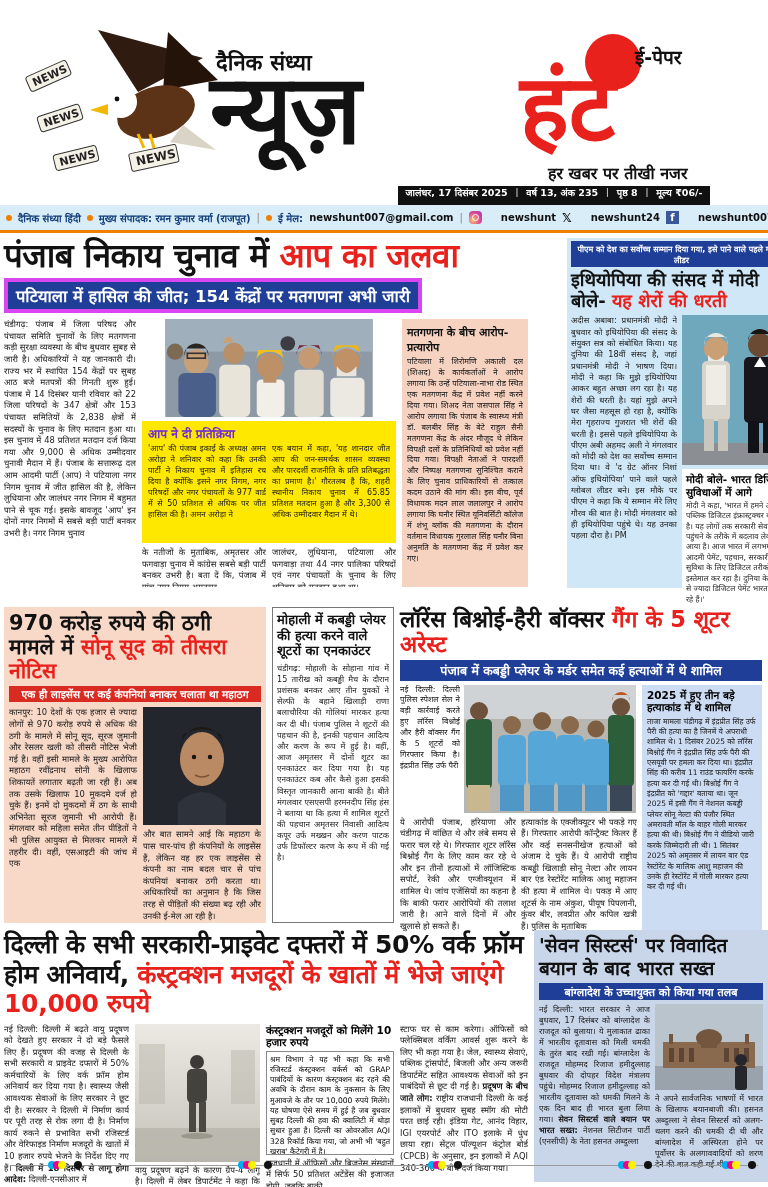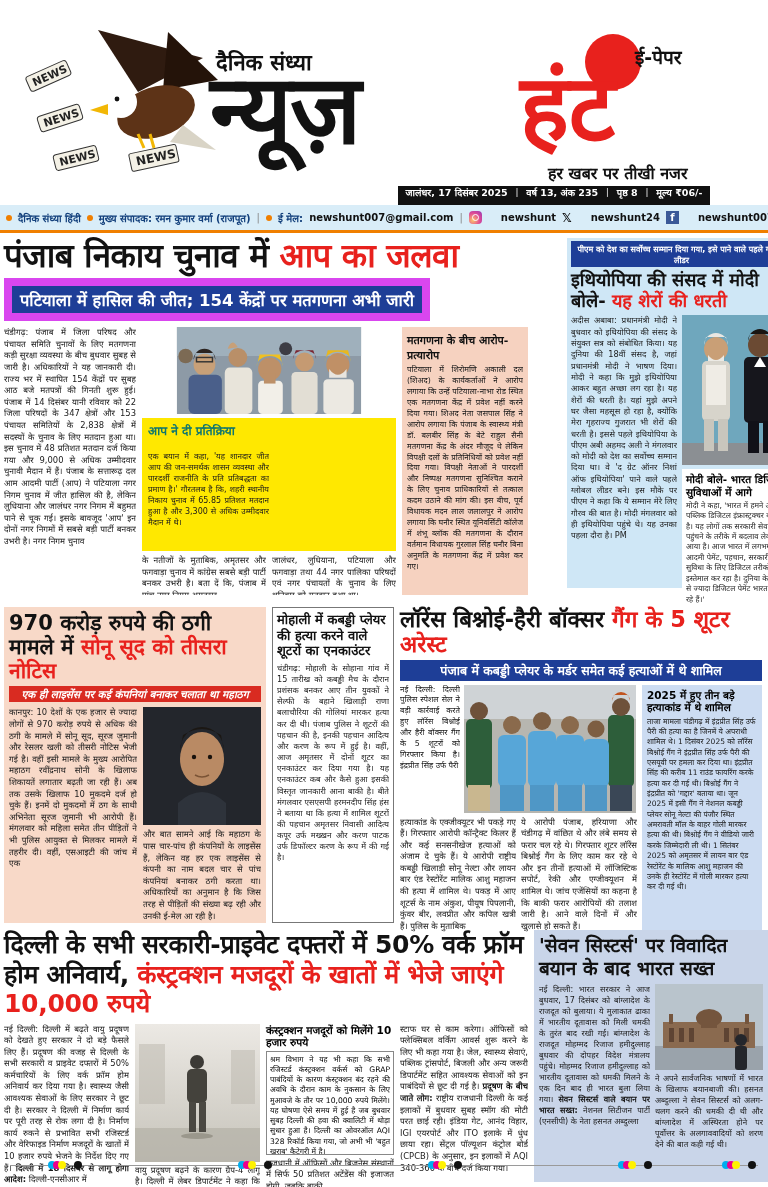--- a/index.html
+++ b/index.html
@@ -35,27 +35,27 @@
   
   .band { display:flex; gap:6px; padding:0 4px; }
   .body-text { font-size:8.4px; line-height:1.38; text-align:justify; color:#1a1a1a; overflow:hidden; }
   .red { color:#e8211d; }
   .photo { display:block; }
 
   
   .top-band { margin-top:5px; height:350px;gap:39px; }
   .lead { width:524px; }
   .lead-headline { font-size:33px; font-weight:bold; color:#121212; line-height:1.1; letter-spacing:-0.5px; }
-  .lead-subhead { margin-top:4px; background:#1e3e97; border:8px solid #d946ef; color:#fff; font-size:16.5px; font-weight:bold;
+  .lead-subhead { margin-top:4px; background:#1e3e97; border:4px solid #d946ef; color:#fff; font-size:16.5px; font-weight:bold;
                   padding:2px 8px; display:inline-block; }
   .lead-content { display:flex; gap:6px; margin-top:6px; height:268px; }
   .lead-col1 { width:132px; height:268px; }
   .lead-mid { width:254px; display:flex; flex-direction:column; gap:4px; }
   .yellow-box { background:#ffe800; padding:4px 6px; }
-  .yellow-box h3 { font-size:12px; font-weight:bold; color:#0f766e; margin-bottom:12px; }
+  .yellow-box h3 { font-size:12px; font-weight:bold; color:#6d28d9; margin-bottom:1px; }
   .yellow-cols { display:flex; gap:6px; }
   .yellow-cols .body-text { width:50%; height:96px; font-size:8px; }
   .below-cols { display:flex; gap:6px; }
   .below-cols .body-text { width:50%; height:40px; }
   .pink-box { width:126px; background:#f6d2c0; padding:5px 5px; }
   .pink-box h3 { font-size:11px; font-weight:bold; color:#111; margin-bottom:3px; }
   .pink-box .body-text { font-size:7.9px; height:238px; }
 
   
   .ethiopia { width:230px; background:#cfe7f6; padding:3px 4px; }
@@ -65,21 +65,21 @@
   .eth-col1 { width:106px; height:280px; font-size:8.2px; }
   .eth-right { width:110px; display:flex; flex-direction:column; gap:4px; }
   .digital-box { background:#fff; padding:4px 4px; }
   .digital-box h3 { font-size:10.5px; font-weight:bold; line-height:1.2; margin-bottom:2px; }
   .digital-box .body-text { font-size:7.6px; height:104px; text-align:left; }
 
   
   .mid-band { margin-top:19px; height:316px; }
   .sonu { width:262px; background:#f8d9c8; padding:4px 5px; }
   .sonu-headline { font-size:21px; font-weight:bold; line-height:1.15; color:#121212; }
-  .sonu-strip { margin-top:3px; background:#d92b21; color:#fff; font-weight:bold; font-size:10.5px; text-align:center; padding:1px 2px;font-style:italic; }
+  .sonu-strip { margin-top:3px; background:#d92b21; color:#fff; font-weight:bold; font-size:10.5px; text-align:center; padding:1px 2px; }
   .sonu-content { display:flex; gap:6px; margin-top:5px; }
   .sonu-col1 { width:128px; height:232px; }
   .sonu-right { width:118px; display:flex; flex-direction:column; gap:4px; }
   .sonu-right .body-text { height:108px; }
 
   .mohali { width:122px; border:1px solid #777; background:#fff; padding:4px 4px; }
   .mohali h2 { font-size:13px; font-weight:bold; line-height:1.2; color:#111; margin-bottom:4px; }
   .mohali .body-text { height:248px; font-size:8.1px; }
 
   .bishnoi { width:362px; }
@@ -236,20 +236,21 @@
             <circle cx="222" cy="52" r="16" fill="#c09066"></circle>
               <path d="M204 48 a18 14 0 0 1 36 0 l-4 -16 h-28 z" fill="#e8b71f"></path>
               <path d="M210 58 q12 16 24 0 v12 h-24 z" fill="#e8e5df"></path>
               <rect x="202" y="72" width="42" height="48" rx="6" fill="#ece9e2"></rect>
             <circle cx="12" cy="40" r="10" fill="#7c6a54"></circle>
               <circle cx="150" cy="30" r="9" fill="#3c3c44"></circle>
           </svg>
           <div class="yellow-box">
             <h3>आप ने दी प्रतिक्रिया</h3>
             <div class="yellow-cols">
+              <div class="body-text">'आप' की पंजाब इकाई के अध्यक्ष अमन अरोड़ा ने शनिवार को कहा कि उनकी पार्टी ने निकाय चुनाव में इतिहास रच दिया है क्योंकि इसने नगर निगम, नगर परिषदों और नगर पंचायतों के 977 वार्ड में से 50 प्रतिशत से अधिक पर जीत हासिल की है। अमन अरोड़ा ने</div>
               <div class="body-text">एक बयान में कहा, 'यह शानदार जीत आप की जन-समर्थक शासन व्यवस्था और पारदर्शी राजनीति के प्रति प्रतिबद्धता का प्रमाण है।' गौरतलब है कि, शहरी स्थानीय निकाय चुनाव में 65.85 प्रतिशत मतदान हुआ है और 3,300 से अधिक उम्मीदवार मैदान में थे।</div>
             </div>
           </div>
           <div class="below-cols">
             <div class="body-text">के नतीजों के मुताबिक, अमृतसर और फगवाड़ा चुनाव में कांग्रेस सबसे बड़ी पार्टी बनकर उभरी है। बता दें कि, पंजाब में पांच नगर निगम अमृतसर,</div>
             <div class="body-text">जालंधर, लुधियाना, पटियाला और फगवाड़ा तथा 44 नगर पालिका परिषदों एवं नगर पंचायतों के चुनाव के लिए शनिवार को मतदान हुआ था।</div>
           </div>
         </div>
         <aside class="pink-box">
           <h3>मतगणना के बीच आरोप-प्रत्यारोप</h3>
@@ -346,22 +347,22 @@
                 <circle cx="106" cy="40" r="9" fill="#8a6a4c"></circle>
                   <rect x="92" y="50" width="28" height="52" rx="6" fill="#57a6d8"></rect>
                   <rect x="94" y="100" width="24" height="26" fill="#4f97c6"></rect>
                 <circle cx="132" cy="44" r="8.5" fill="#7d5e42"></circle>
                   <rect x="119" y="54" width="26" height="48" rx="6" fill="#57a6d8"></rect>
                   <rect x="121" y="100" width="22" height="26" fill="#4f97c6"></rect>
               </g>
             </svg>
           </div>
           <div class="bishnoi-botrow">
+            <div class="body-text">ये आरोपी पंजाब, हरियाणा और चंडीगढ़ में वांछित थे और लंबे समय से फरार चल रहे थे। गिरफ्तार शूटर लॉरेंस बिश्नोई गैंग के लिए काम कर रहे थे और इन तीनों हत्याओं में लॉजिस्टिक सपोर्ट, रेकी और एग्जीक्यूशन में शामिल थे। जांच एजेंसियों का कहना है कि बाकी फरार आरोपियों की तलाश जारी है। आने वाले दिनों में और खुलासे हो सकते हैं।</div>
             <div class="body-text">हत्याकांड के एक्जीक्यूटर भी पकड़े गए हैं। गिरफ्तार आरोपी कॉन्ट्रैक्ट किलर हैं और कई सनसनीखेज हत्याओं को अंजाम दे चुके हैं। ये आरोपी राष्ट्रीय कबड्डी खिलाड़ी सोनू नेल्टा और लायन बार एंड रेस्टोरेंट मालिक आशु महाजन की हत्या में शामिल थे। पकड़ में आए शूटर्स के नाम अंकुश, पीयूष पिपलानी, कुंवर बीर, लवप्रीत और कपिल खत्री हैं। पुलिस के मुताबिक</div>
-            <div class="body-text">ये आरोपी पंजाब, हरियाणा और चंडीगढ़ में वांछित थे और लंबे समय से फरार चल रहे थे। गिरफ्तार शूटर लॉरेंस बिश्नोई गैंग के लिए काम कर रहे थे और इन तीनों हत्याओं में लॉजिस्टिक सपोर्ट, रेकी और एग्जीक्यूशन में शामिल थे। जांच एजेंसियों का कहना है कि बाकी फरार आरोपियों की तलाश जारी है। आने वाले दिनों में और खुलासे हो सकते हैं।</div>
           </div>
         </div>
         <aside class="gang-sidebar">
           <h3>2025 में हुए तीन बड़े हत्याकांड में थे शामिल</h3>
           <div class="body-text">ताजा मामला चंडीगढ़ में इंद्रप्रीत सिंह उर्फ पैरी की हत्या का है जिनमें ये अपराधी शामिल थे। 1 दिसंबर 2025 को लॉरेंस बिश्नोई गैंग ने इंद्रप्रीत सिंह उर्फ पैरी की एसयूवी पर हमला कर दिया था। इंद्रप्रीत सिंह की करीब 11 राउंड फायरिंग करके हत्या कर दी गई थी। बिश्नोई गैंग ने इंद्रप्रीत को 'गद्दार' बताया था। जून 2025 में इसी गैंग ने नेशनल कबड्डी प्लेयर सोनू नेल्टा की पंजौर स्थित अमरावती मॉल के बाहर गोली मारकर हत्या की थी। बिश्नोई गैंग ने वीडियो जारी करके जिम्मेदारी ली थी। 1 सितंबर 2025 को अमृतसर में लायन बार एंड रेस्टोरेंट के मालिक आशु महाजन की उनके ही रेस्टोरेंट में गोली मारकर हत्या कर दी गई थी।</div>
         </aside>
       </div>
     </section>
   </div>
 
@@ -399,20 +400,21 @@
           <div class="body-text tail">राजधानी में ऑफिसों और बिजनेस संस्थानों में सिर्फ 50 प्रतिशत अटेंडेंस की इजाजत होगी, जबकि बाकी</div>
         </div>
         <div class="wfh-col4">
           <div class="body-text"><span>स्टाफ घर से काम करेगा। ऑफिसों को फ्लेक्सिबल वर्किंग आवर्स शुरू करने के लिए भी कहा गया है। जेल, स्वास्थ्य सेवाएं, पब्लिक ट्रांसपोर्ट, बिजली और अन्य जरूरी डिपार्टमेंट सहित आवश्यक सेवाओं को इन पाबंदियों से छूट दी गई है।</span> <span class="lead-in">प्रदूषण के बीच जाते लोग:</span> <span>राष्ट्रीय राजधानी दिल्ली के कई इलाकों में बुधवार सुबह स्मॉग की मोटी परत छाई रही। इंडिया गेट, आनंद विहार, IGI एयरपोर्ट और ITO इलाके में धुंध छाया रहा। सेंट्रल पॉल्यूशन कंट्रोल बोर्ड (CPCB) के अनुसार, इन इलाकों में AQI 340-360 के बीच दर्ज किया गया।</span></div>
         </div>
       </div>
     </section>
 
     <section class="seven">
       <h2 class="seven-headline">'सेवन सिस्टर्स' पर विवादित बयान के बाद भारत सख्त</h2>
+      <div class="seven-subhead">बांग्लादेश के उच्चायुक्त को किया गया तलब</div>
       <div class="seven-content">
         <div class="seven-col1 body-text"><span>नई दिल्ली: भारत सरकार ने आज बुधवार, 17 दिसंबर को बांग्लादेश के राजदूत को बुलाया। ये मुलाकात ढाका में भारतीय दूतावास को मिली धमकी के तुरंत बाद रखी गई। बांग्लादेश के राजदूत मोहम्मद रिजाज हमीदुल्लाह बुधवार की दोपहर विदेश मंत्रालय पहुंचे। मोहम्मद रिजाज हमीदुल्लाह को भारतीय दूतावास को धमकी मिलने के एक दिन बाद ही भारत बुला लिया गया।</span> <span class="lead-in">सेवन सिस्टर्स वाले बयान पर भारत सख्त:</span> <span>नेशनल सिटीजन पार्टी (एनसीपी) के नेता हसनत अब्दुल्ला</span></div>
         <div class="seven-right">
           <svg class="photo" width="108" height="86" viewBox="0 0 108 86">
             <rect width="108" height="86" fill="#b9c4cc"></rect>
             <rect y="62" width="108" height="24" fill="#9aa3ab"></rect>
             <rect x="8" y="38" width="92" height="26" fill="#8a6a4f"></rect>
             <ellipse cx="54" cy="34" rx="13" ry="9" fill="#74553d"></ellipse>
               <rect x="46" y="36" width="16" height="8" fill="#74553d"></rect>
             <rect x="14" y="30" width="4" height="10" fill="#74553d"></rect>

